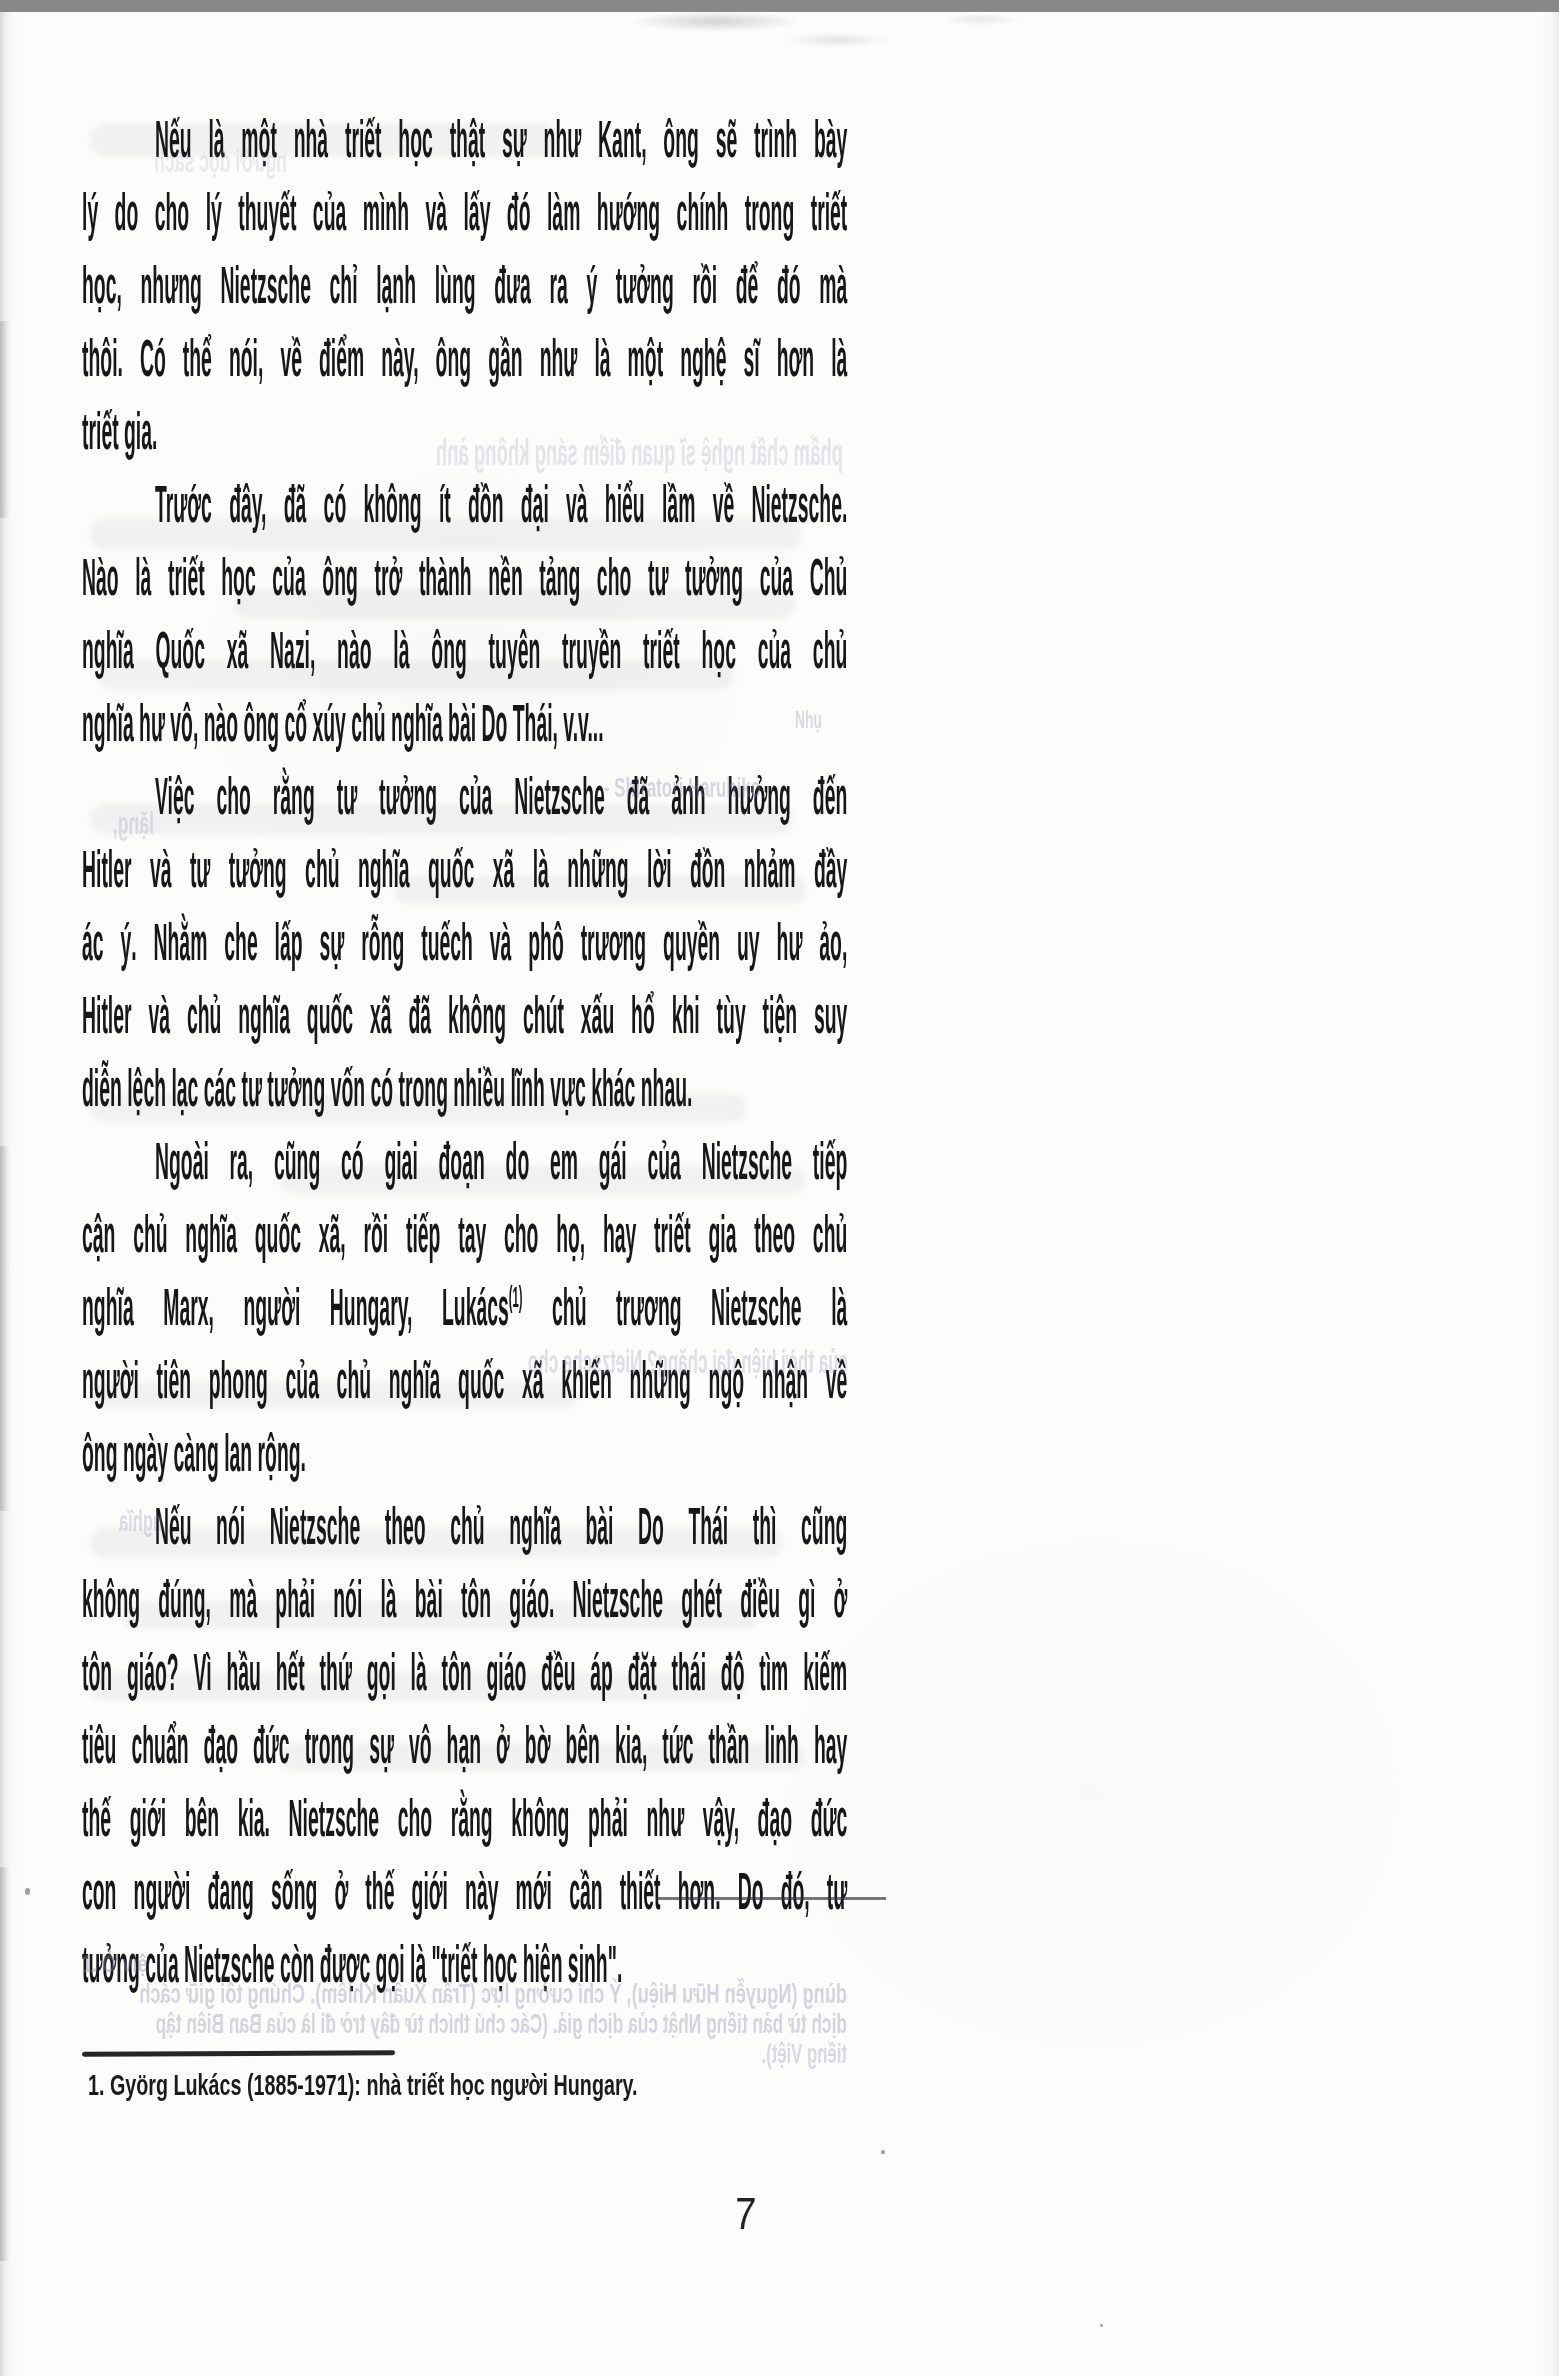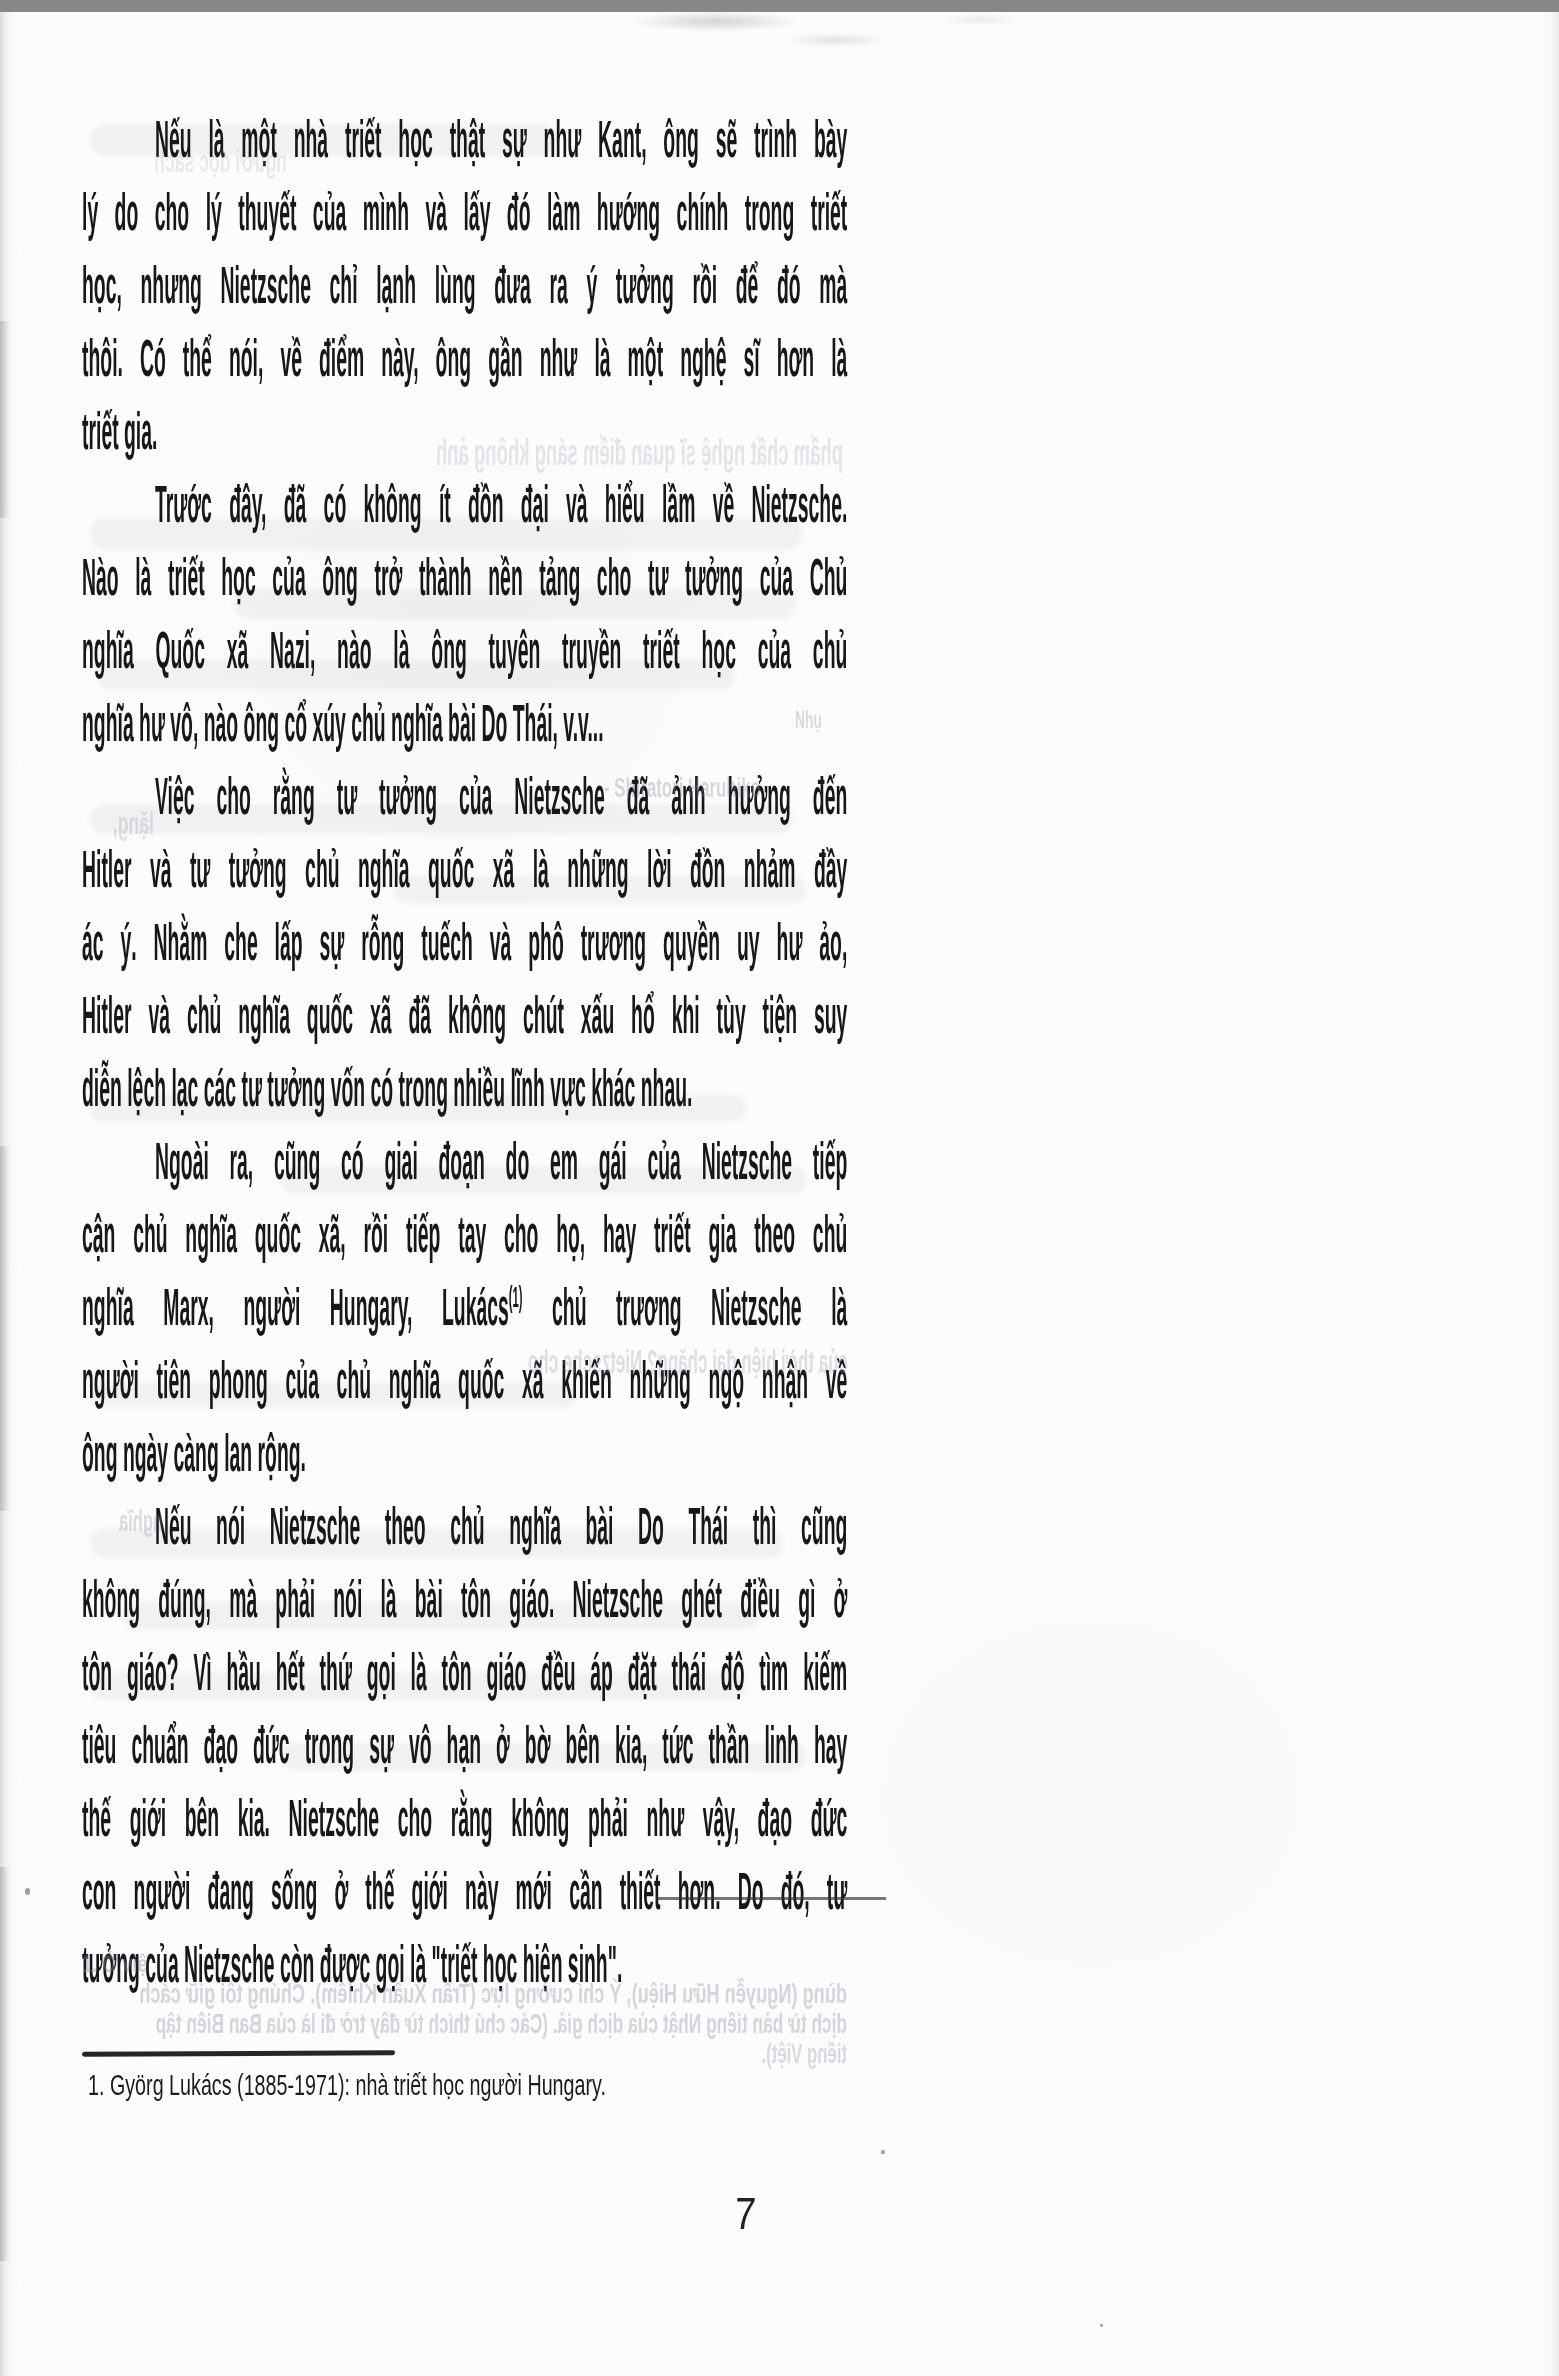--- a/index.html
+++ b/index.html
@@ -31,21 +31,21 @@
     text-align:justify;text-align-last:justify;
   }
   .line.first{padding-left:192px;}
   .line.end{text-align-last:left;}
   sup.fnref{font-size:0.58em;vertical-align:super;line-height:0;}
   .ghosts{position:absolute;left:0;top:0;width:100%;height:100%;pointer-events:none;}
   .ghost{position:absolute;color:#8d85ad;font-weight:700;white-space:nowrap;}
   .ghost .inner{display:inline-block;transform-origin:0 0;white-space:nowrap;}
   .ghost.mir{transform:scaleX(-1);}
   .fnrule{position:absolute;left:82px;top:2039px;width:313px;height:4.7px;background:#26262a;border-radius:2.8px;transform:rotate(-0.25deg);}
-  .footnote{position:absolute;left:88px;top:2057px;color:#1b1b1e;font-weight:400;font-size:29px;}
+  .footnote{position:absolute;left:88px;top:2057px;color:#1b1b1e;font-weight:700;font-size:29px;}
   .footnote .squeeze{display:inline-block;transform:scaleX(0.68);transform-origin:0 0;white-space:nowrap;}
   .pagenum{position:absolute;left:736px;top:2176px;font-size:45px;font-weight:400;color:#222;transform:skewX(-3deg) scaleX(0.85);transform-origin:0 0;}
   .underline-mark{position:absolute;left:656px;top:1885px;width:230px;height:2.8px;background:rgba(45,42,58,0.65);}
   .speck{position:absolute;background:rgba(70,65,90,0.5);border-radius:50%;}
 </style>
 </head>
 <body>
 
 <div class="page">
 

